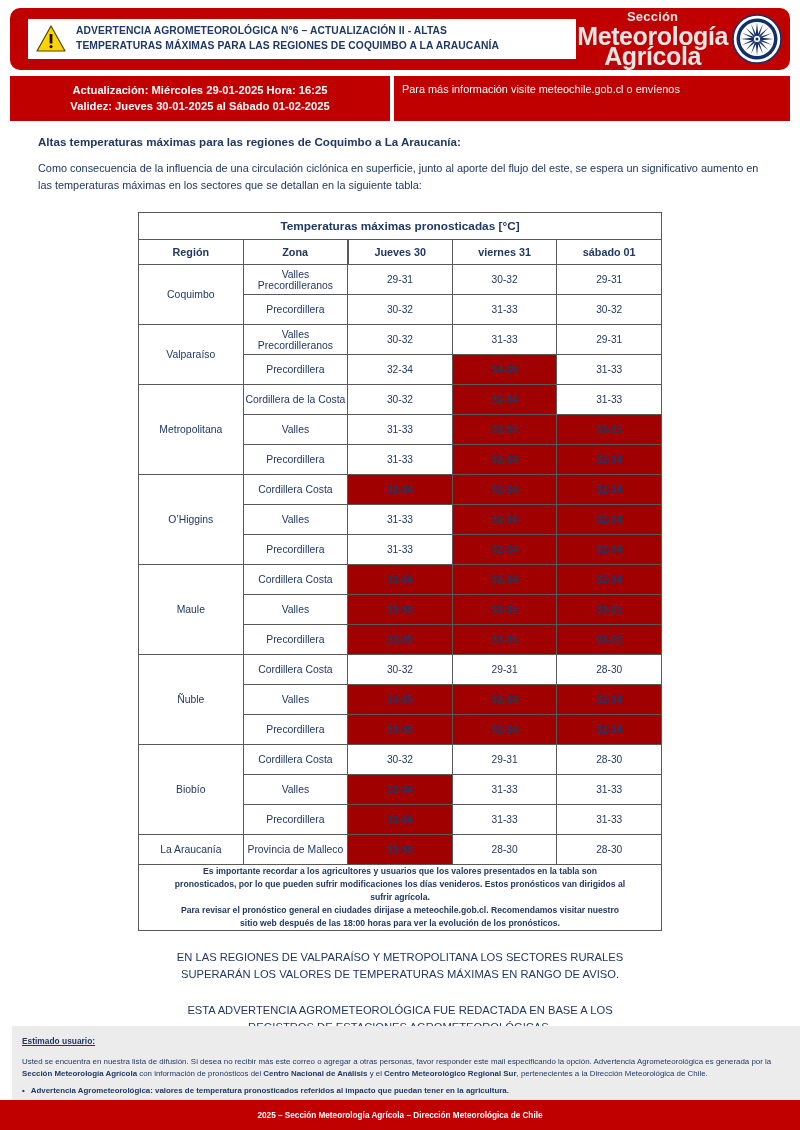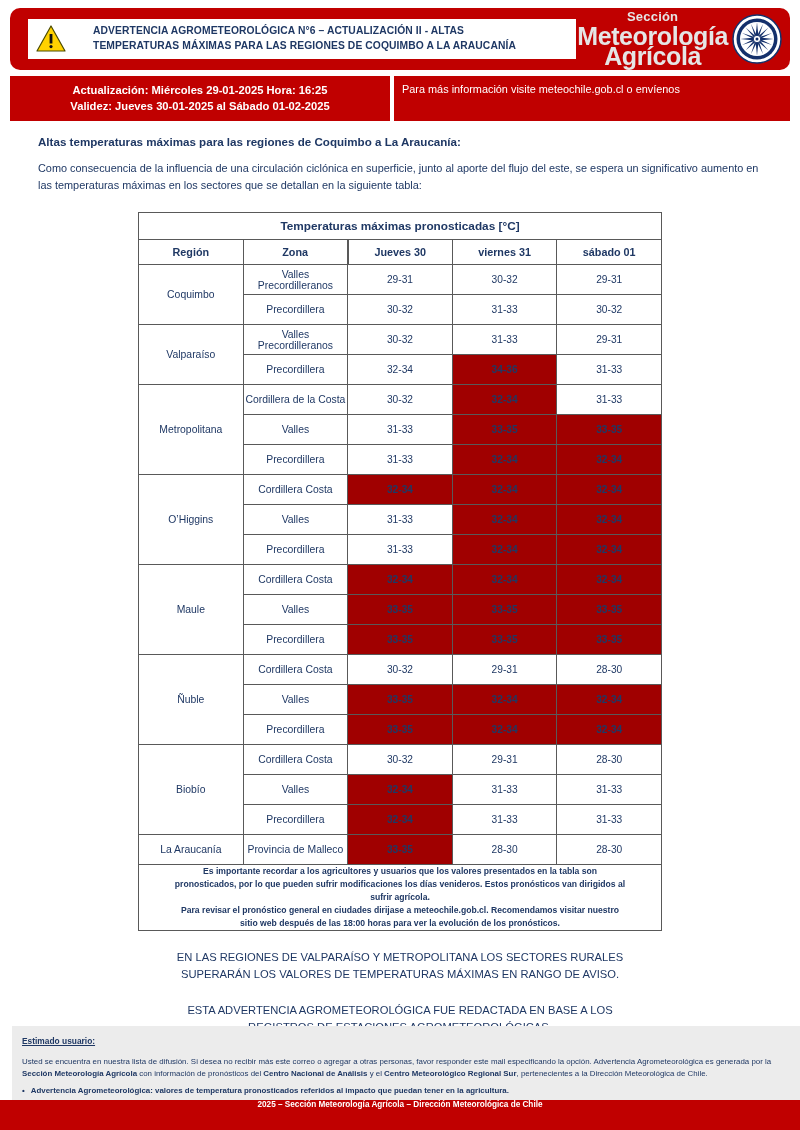--- a/index.html
+++ b/index.html
@@ -27,21 +27,21 @@
     align-items: center;
   }
   .warn-title-box {
     background: #ffffff;
     margin-left: 18px;
     margin-right: 6px;
     height: 40px;
     flex: 1 1 auto;
     display: flex;
     align-items: center;
-    gap: 27px;
+    gap: 10px;
     padding-left: 8px;
     max-width: 540px;
   }
   .warn-triangle { flex: 0 0 auto; width: 30px; height: 28px; }
   .warn-title {
     font-size: 10.3px;
     font-weight: bold;
     line-height: 1.42;
     color: #1f3864;
     letter-spacing: 0.1px;
@@ -205,21 +205,21 @@
   .user-note .bullet .dot { flex: 0 0 auto; }
   .footer-bar {
     position: absolute;
     left: 0; right: 0; bottom: 0;
     height: 30px;
     background: #c00000;
     color: #ffffff;
     font-size: 8.2px;
     font-weight: bold;
     display: flex;
-    align-items: flex-start;
+    align-items: center;
     justify-content: center;
   }
   b { font-weight: bold; }
 </style>
 </head>
 <body>
 
 <div class="header-band">
   <div class="warn-title-box">
     <span class="warn-triangle">

